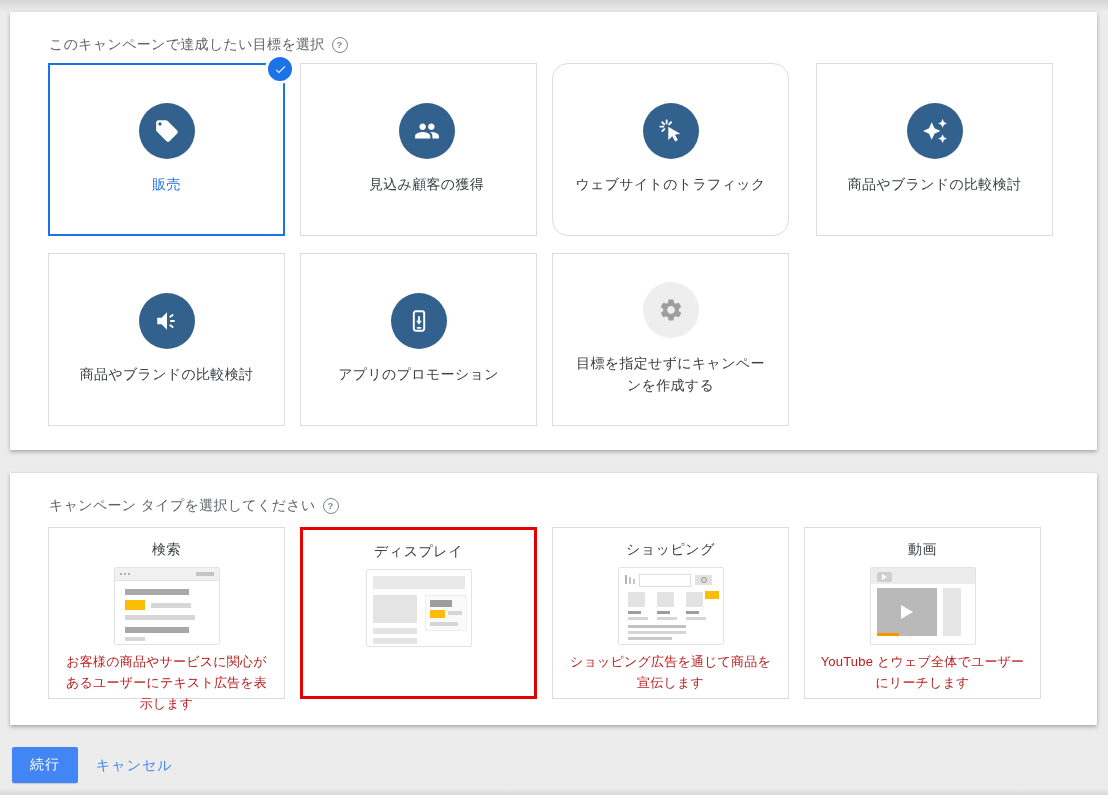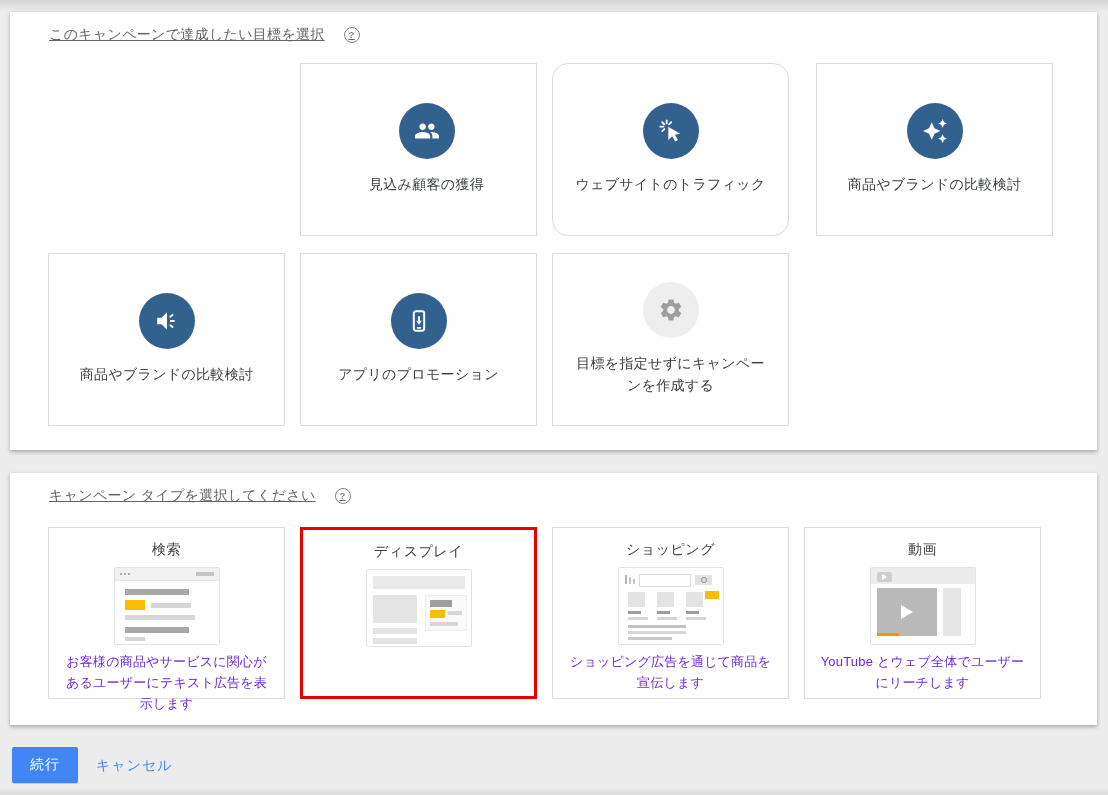--- a/index.html
+++ b/index.html
@@ -15,22 +15,22 @@
     background:linear-gradient(#ececec,#d8d8d8);pointer-events:none;}
 
   .panel{
     position:absolute;left:10px;width:1087px;background:#fff;
     box-shadow:0 2px 4px rgba(0,0,0,.28), 0 0 1px rgba(0,0,0,.12);
   }
   #goal-panel{top:12px;height:438px;}
   #type-panel{top:473px;height:252px;}
 
   .section-title{
-    position:absolute;left:39px;top:14px;font-size:14px;color:#5f6368;
-    letter-spacing:.3px;display:flex;align-items:center;gap:19px;text-decoration:underline;
+    position:absolute;left:39px;top:24px;font-size:14px;color:#5f6368;
+    letter-spacing:.3px;display:flex;align-items:center;gap:7px;
   }
   .help-icon{
     width:14px;height:14px;border:1.2px solid #80868b;border-radius:50%;
     display:inline-flex;align-items:center;justify-content:center;
     font-size:9.5px;font-weight:bold;color:#80868b;line-height:1;flex:0 0 auto;
   }
 
   
   .goal-card{
     position:absolute;width:237px;height:173px;box-sizing:border-box;
@@ -59,21 +59,21 @@
   
   .type-card{
     position:absolute;width:237px;height:172px;box-sizing:border-box;top:54px;
     border:1px solid #dadce0;background:#fff;cursor:pointer;
     display:flex;flex-direction:column;align-items:center;
   }
   .type-card.highlighted{border:3px solid #e60000;}
   .tc-0{left:38px;} .tc-1{left:290px;} .tc-2{left:542px;} .tc-3{left:794px;}
   .type-title{font-size:14px;color:#3c4043;margin-top:13px;letter-spacing:.5px;}
   .type-desc{
-    font-size:13px;color:#6d28d9;text-align:center;line-height:1.6;
+    font-size:13px;color:#b91c1c;text-align:center;line-height:1.6;
     padding:0 11px;margin-top:7px;letter-spacing:.2px;
   }
 
   
   .illus{position:relative;width:104px;height:76px;margin-top:8px;
     background:#fff;border:1px solid #e3e3e3;border-radius:2px;flex:0 0 auto;}
   .illus *{position:absolute;}
 
   
   .il-hdr{left:0;top:0;right:0;height:12px;background:#f1f1f1;border-bottom:1px solid #e3e3e3;}
@@ -143,20 +143,33 @@
 </style>
 </head>
 <body>
 
 <div class="panel" id="goal-panel">
   <div class="section-title">
     <span>このキャンペーンで達成したい目標を選択</span>
     <span class="help-icon">?</span>
   </div>
 
+  <div class="goal-card gc-0 selected">
+    <span class="check-badge">
+      <svg width="13" height="13" viewBox="0 0 24 24">
+          <path d="M9 16.2L4.8 12l-1.4 1.4L9 19 21 7l-1.4-1.4z" fill="#fff"></path>
+        </svg>
+    </span>
+    <div class="icon-circle">
+      <svg width="26" height="26" viewBox="0 0 24 24" fill="#fff">
+          <path d="M21.41 11.58l-9-9C12.05 2.22 11.55 2 11 2H4c-1.1 0-2 .9-2 2v7c0 .55.22 1.05.59 1.42l9 9c.36.36.86.58 1.41.58.55 0 1.05-.22 1.41-.59l7-7c.37-.36.59-.86.59-1.41 0-.55-.23-1.06-.59-1.42zM5.5 7C4.67 7 4 6.33 4 5.5S4.67 4 5.5 4 7 4.67 7 5.5 6.33 7 5.5 7z"></path>
+        </svg>
+    </div>
+    <div class="goal-label">販売</div>
+  </div>
 
   <div class="goal-card gc-1">
     <div class="icon-circle">
       <svg width="26" height="26" viewBox="0 0 24 24" fill="#fff">
           <path d="M16 11c1.66 0 2.99-1.34 2.99-3S17.66 5 16 5c-1.66 0-3 1.34-3 3s1.34 3 3 3zm-8 0c1.66 0 2.99-1.34 2.99-3S9.66 5 8 5C6.34 5 5 6.34 5 8s1.34 3 3 3zm0 2c-2.33 0-7 1.17-7 3.5V19h14v-2.5c0-2.33-4.67-3.5-7-3.5zm8 0c-.29 0-.62.02-.97.05 1.16.84 1.97 1.97 1.97 3.45V19h6v-2.5c0-2.33-4.67-3.5-7-3.5z"></path>
         </svg>
     </div>
     <div class="goal-label">見込み顧客の獲得</div>
   </div>
 

